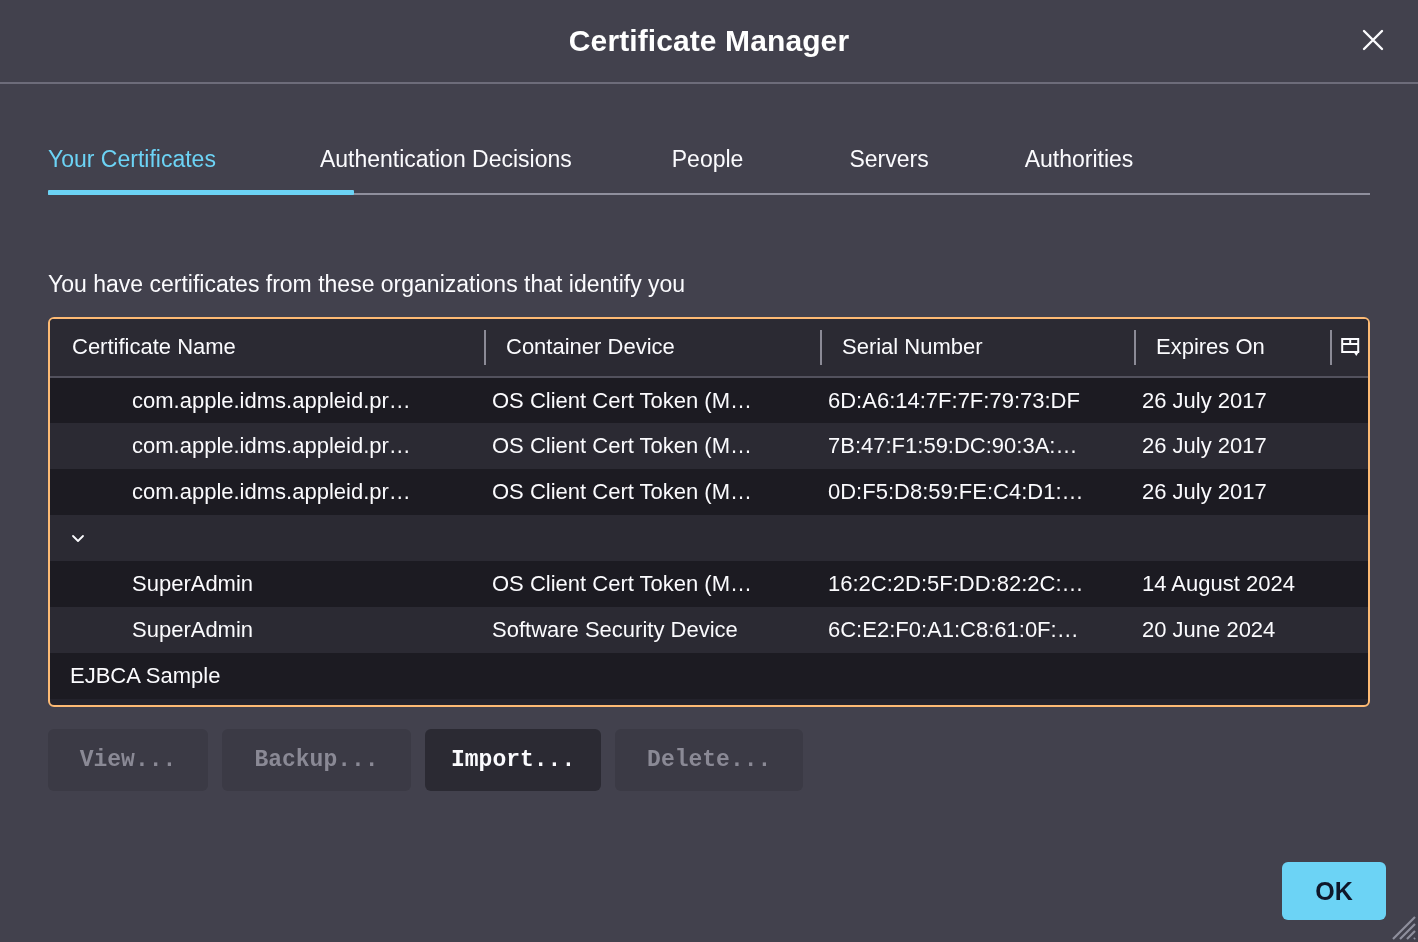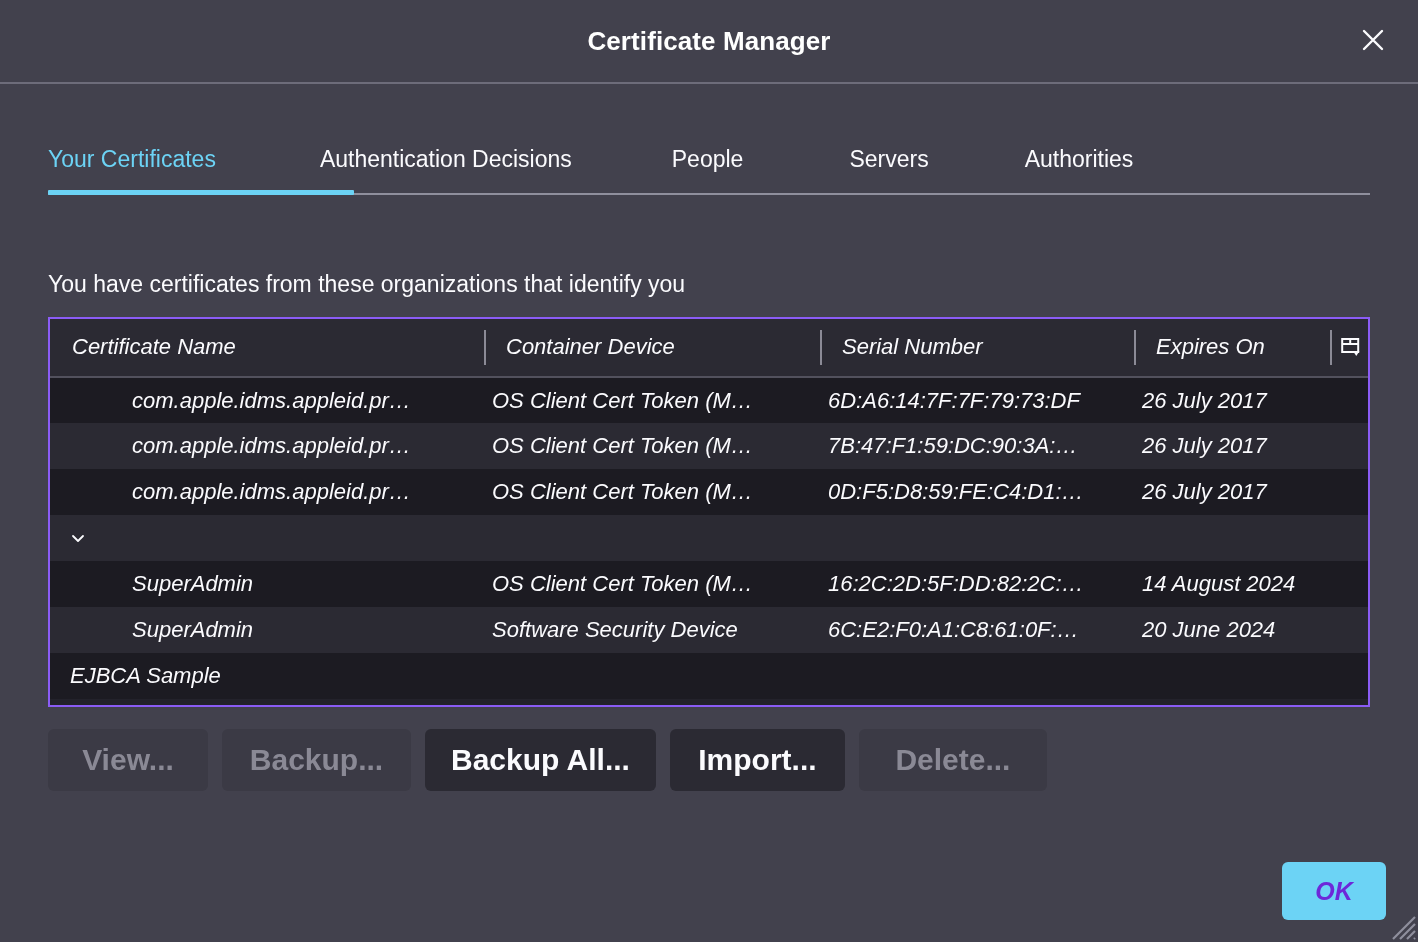--- a/index.html
+++ b/index.html
@@ -31,21 +31,21 @@
     position: relative;
     height: 84px;
     flex: 0 0 84px;
     display: flex;
     align-items: center;
     justify-content: center;
     border-bottom: 2px solid #6d6c7a;
   }
 
   .dialog-title {
-    font-size: 26px;
+    font-size: 30px;
     font-weight: bold;
     color: #ffffff;
     letter-spacing: 0.1px;
   }
 
   .close-btn {
     position: absolute;
     right: 22px;
     top: 50%;
     transform: translateY(-50%);
@@ -126,28 +126,27 @@
   .description {
     font-size: 23px;
     color: #fbfbfe;
     margin-top: 76px;
     margin-bottom: 19px;
     white-space: nowrap;
   }
 
   
   .table-frame {
-    border: 2px solid #8b5cf6;
-    border-radius: 0;
+    border: 2px solid #fdba74;
+    border-radius: 6px;
     overflow: hidden;
     background: #23222b;
     height: 390px;
     flex: 0 0 390px;
     position: relative;
-    font-style: italic;
   }
 
   .table-scroll {
     height: 100%;
     overflow: hidden;
   }
 
   .table {
     width: 100%;
     border-collapse: collapse;
@@ -250,22 +249,22 @@
 
   
   .button-row {
     display: flex;
     gap: 14px;
     margin-top: 22px;
     align-items: flex-start;
   }
 
   .btn {
-    font-family: Liberation Sans, sans-serif;
-    font-size: 30px;
+    font-family: Liberation Mono, monospace;
+    font-size: 23px;
     font-weight: bold;
     padding: 0 26px;
     height: 62px;
     min-width: 160px;
     border: none;
     border-radius: 6px;
     cursor: pointer;
     background: #2b2a33;
     color: #fbfbfe;
     display: inline-flex;
@@ -293,28 +292,27 @@
     bottom: 22px;
     display: flex;
     align-items: center;
   }
 
   .btn-ok {
     font-family: "Liberation Sans", sans-serif;
     font-size: 25px;
     font-weight: bold;
     background: #6cd3f5;
-    color: #6d28d9;
+    color: #0f172a;
     border: none;
     border-radius: 6px;
     height: 58px;
     min-width: 104px;
     padding: 0 11px;
     cursor: pointer;
-    font-style: italic;
   }
 
   .resize-grip {
     position: absolute;
     right: 2px;
     bottom: 2px;
     width: 30px;
     height: 30px;
     pointer-events: auto;
     cursor: nwse-resize;
@@ -440,21 +438,20 @@
             </tr>
 
           </tbody>
         </table>
       </div>
     </div>
 
     <div class="button-row">
       <button class="btn disabled w-view">View...</button>
       <button class="btn disabled w-backup">Backup...</button>
-      <button class="btn w-backupall">Backup All...</button>
       <button class="btn w-import">Import...</button>
       <button class="btn disabled w-delete">Delete...</button>
     </div>
 
   </div>
 
   <div class="footer">
     <button class="btn-ok">OK</button>
   </div>
 

